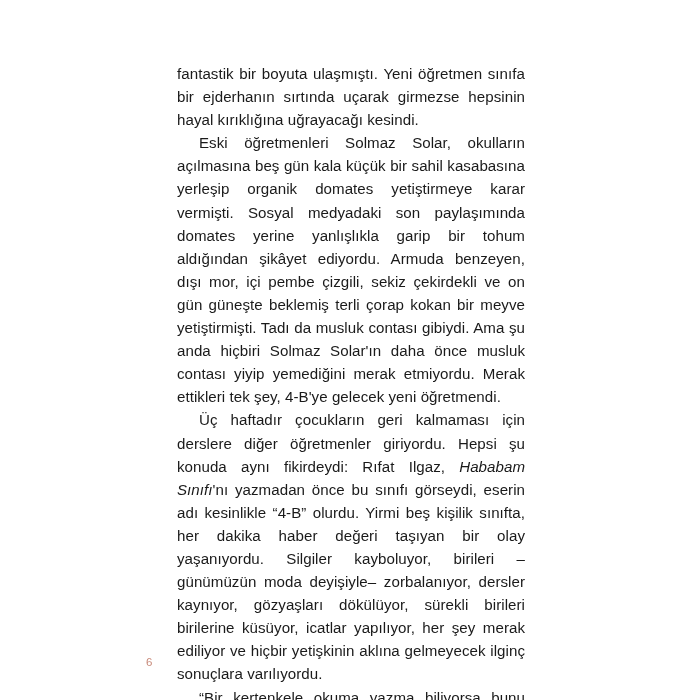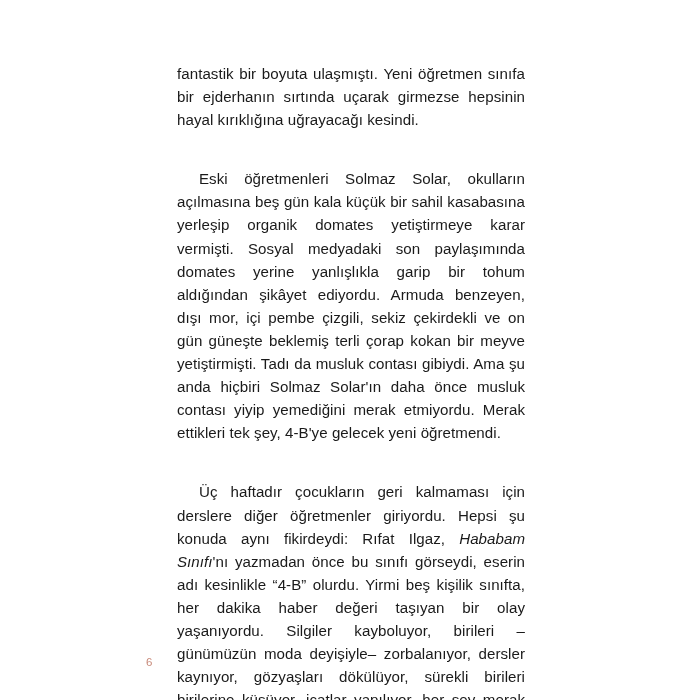--- a/index.html
+++ b/index.html
@@ -29,21 +29,20 @@
     color: #1a1a1a;
     text-align: justify;
     text-justify: inter-word;
     letter-spacing: 0.05px;
     word-spacing: 0px;
     hyphens: none;
     -webkit-hyphens: none;
   }
   .para.indent {
     text-indent: 22px;
-    margin-top: 36px;
   }
   .para .ital {
     font-style: italic;
   }
   
   .page-number {
     position: absolute;
     left: 146px;
     top: 655px;
     font-size: 11.5px;

